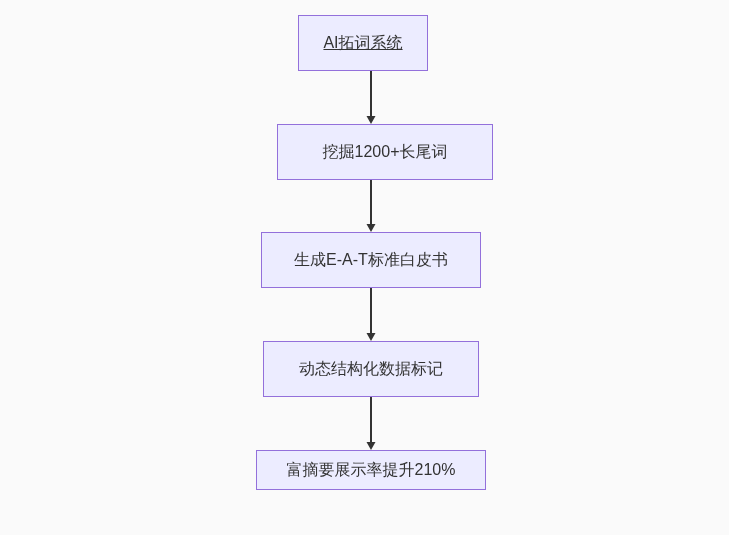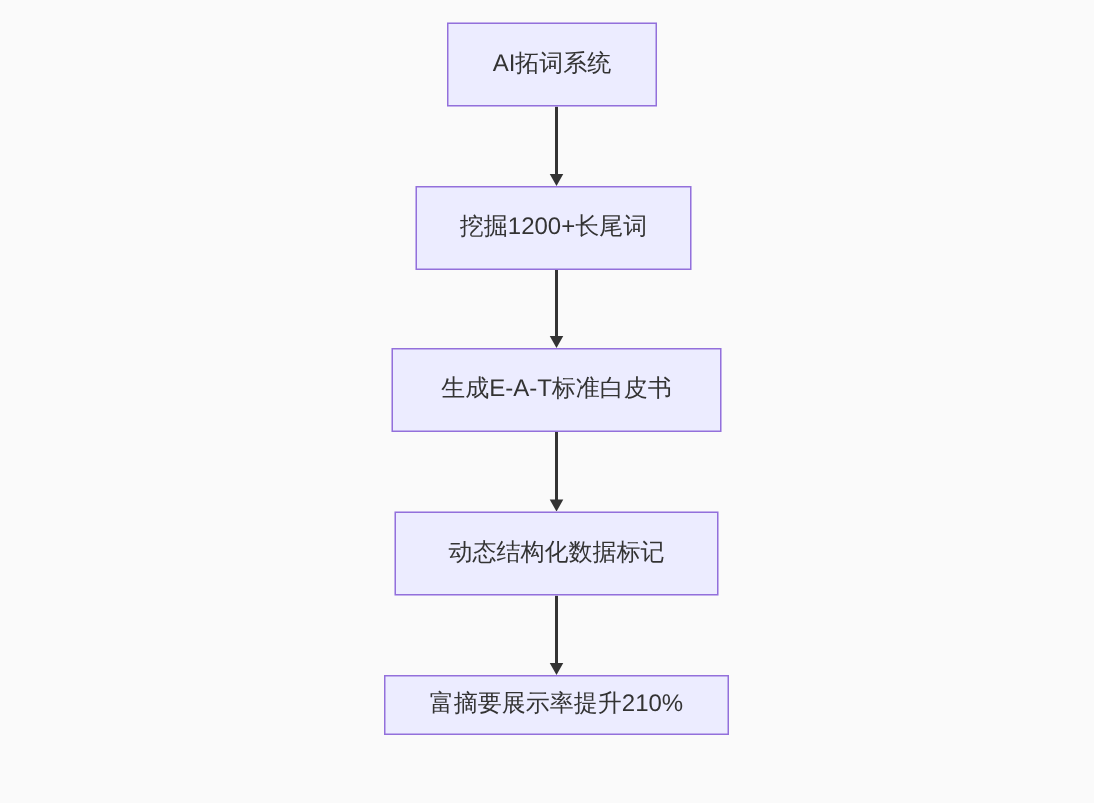--- a/index.html
+++ b/index.html
@@ -55,24 +55,24 @@
       <g>
         <line x1="371" y1="288" x2="371" y2="334" stroke="#333333" stroke-width="2"></line>
         <polygon points="366.5,333 375.5,333 371,341" fill="#333333"></polygon>
       </g>
       <g>
         <line x1="371" y1="397" x2="371" y2="443" stroke="#333333" stroke-width="2"></line>
         <polygon points="366.5,442 375.5,442 371,450" fill="#333333"></polygon>
       </g>
     </svg>
 
-<div class="node" style="left: 298px; top: 15px; width: 140px; height: 56px;">
+<div class="node" style="left: 298px; top: 15px; width: 130px; height: 56px; text-decoration: underline;">
       <span>AI拓词系统</span>
     </div>
-    <div class="node" style="left: 277px; top: 124px; width: 184px; height: 56px;">
+    <div class="node" style="left: 277px; top: 124px; width: 216px; height: 56px;">
       <span>挖掘1200+长尾词</span>
     </div>
     <div class="node" style="left: 263px; top: 341px; width: 216px; height: 56px;">
       <span>动态结构化数据标记</span>
     </div>
     <div class="node" style="left: 261px; top: 232px; width: 220px; height: 56px;">
       <span>生成E-A-T标准白皮书</span>
     </div>
     <div class="node" style="left: 256px; top: 450px; width: 230px; height: 40px;">
       <span>富摘要展示率提升210%</span>

